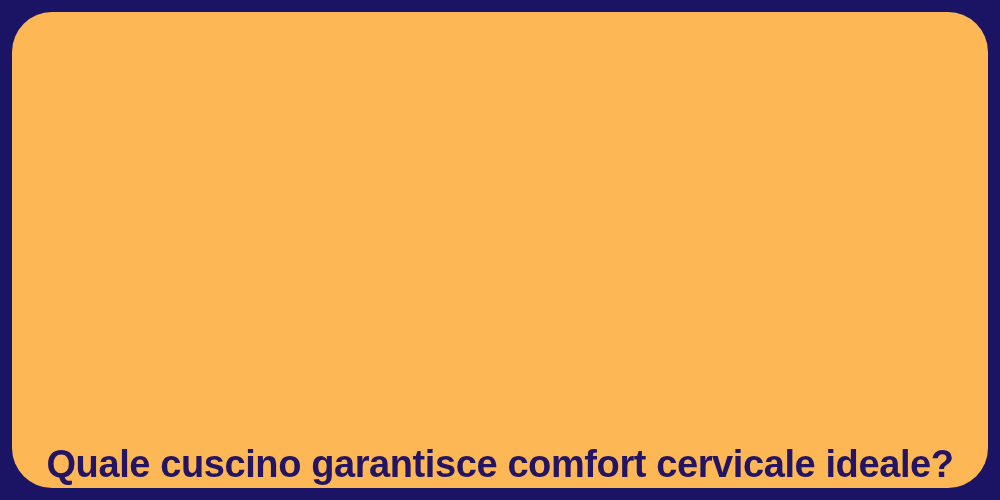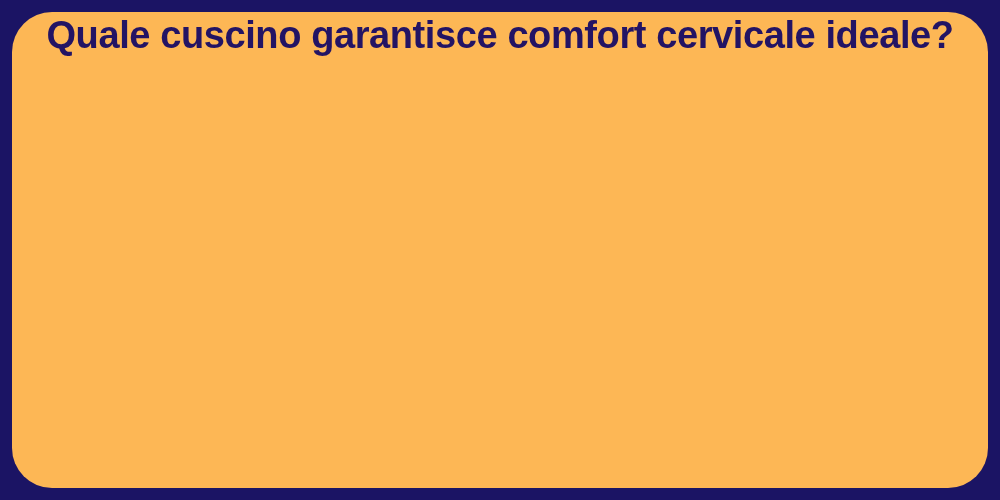--- a/index.html
+++ b/index.html
@@ -26,21 +26,21 @@
   }
 
   
   .banner-card {
     box-sizing: border-box;
     width: 100%;
     height: 100%;
     background-color: #fdb755;
     border-radius: 40px;
     display: flex;
-    align-items: flex-start;
+    align-items: flex-end;
     justify-content: center;
     padding: 0 40px;
   }
 
   .headline {
     margin: 0;
     font-family: "Liberation Sans", "DejaVu Sans", sans-serif;
     font-size: 38px;
     font-weight: 700;
     line-height: 1.25;

